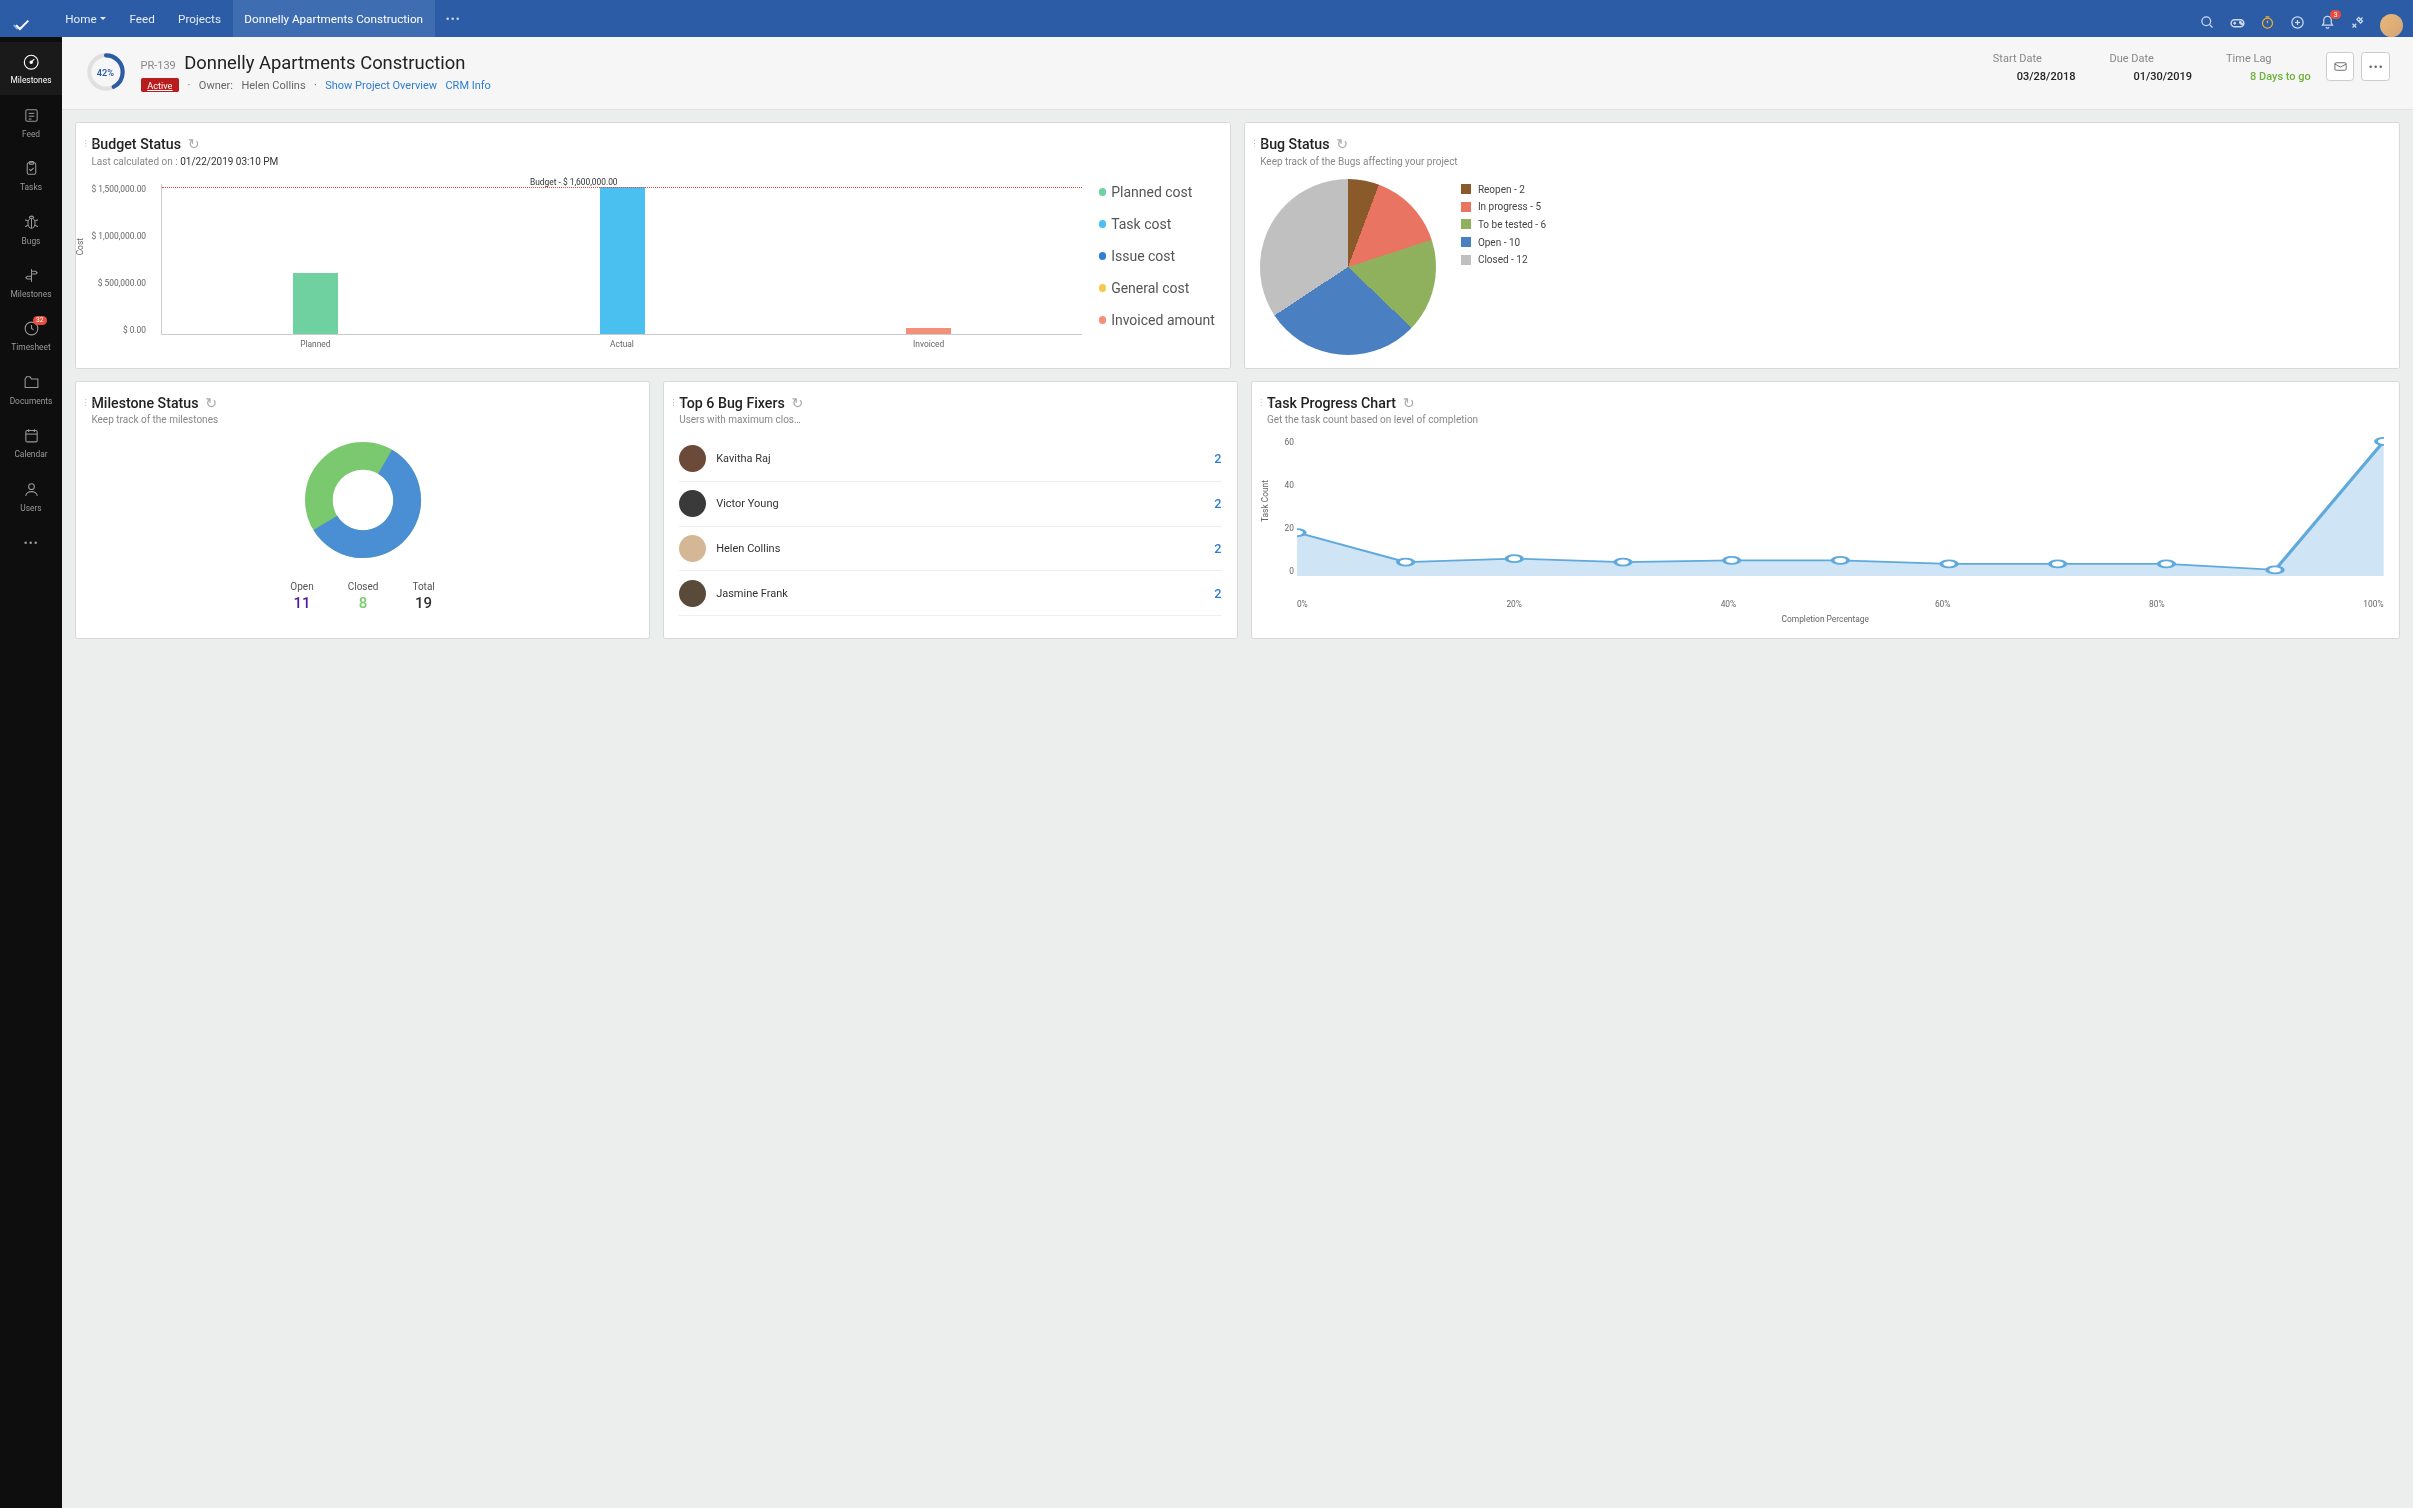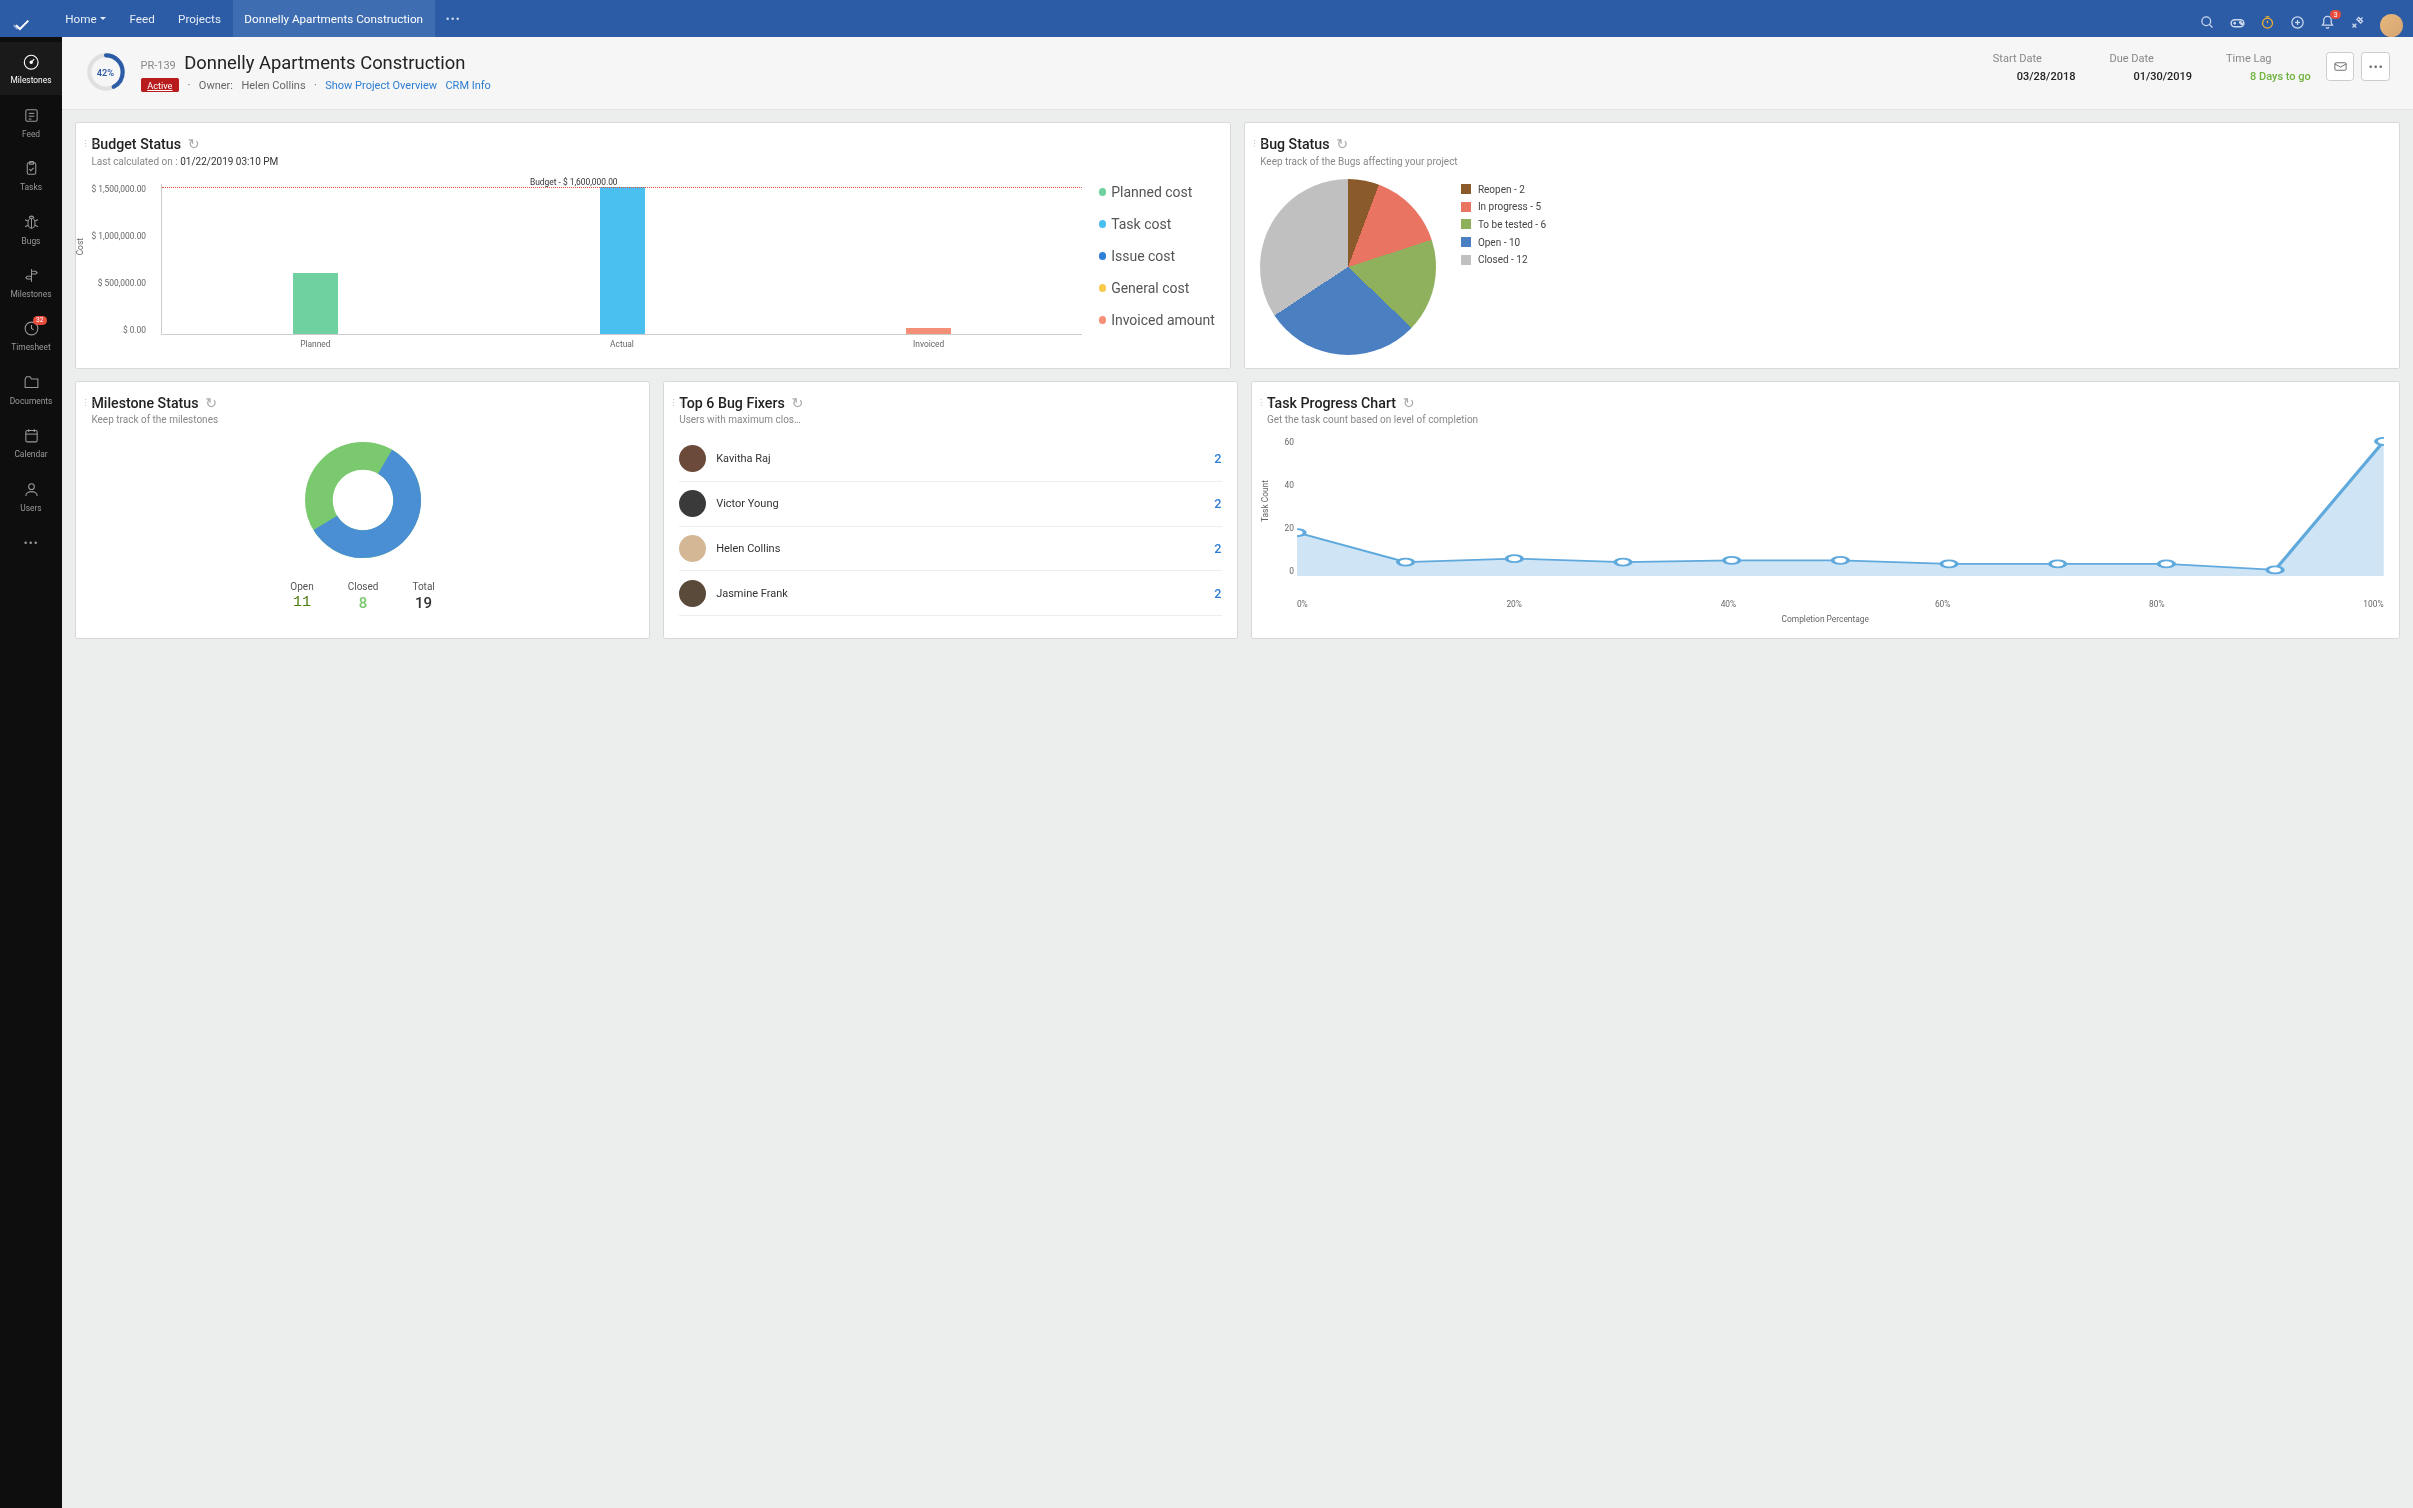--- a/index.html
+++ b/index.html
@@ -75,21 +75,21 @@
 .pie { width: 176px; height: 176px; border-radius: 50%; }
 .pie-legend { font-size: 10px; color: #444; display: flex; flex-direction: column; gap: 6.7px; margin-top: 5px; }
 .pie-legend .li { display: flex; align-items: center; gap: 6.7px; }
 .pie-legend .sq { width: 10px; height: 10px; }
 
 
 .donut-wrap { display: flex; flex-direction: column; align-items: center; }
 .donut { width: 126px; height: 126px; }
 .donut-stats { display: flex; gap: 34px; margin-top: 18.4px; font-size: 10px; color: #555; text-align: center; }
 .donut-stats .num { font-size: 15px; font-weight: 500; margin-top: 1.7px; }
-.donut-stats .num.blue { color: #4d7c0f; font-family: Liberation Mono, monospace; }
+.donut-stats .num.blue { color: #4c1d95; }
 .donut-stats .num.green { color: #7bc96f; }
 .donut-stats .num.dark { color: #333; }
 
 
 .fixers { display: flex; flex-direction: column; }
 .fixer-row { display: flex; align-items: center; gap: 10px; padding: 8.4px 0; border-bottom: 0.8px solid #eee; }
 .fixer-row .fav { width: 27px; height: 27px; border-radius: 50%; background: #ccc; }
 .fixer-row .fname { flex: 1; font-size: 11px; color: #333; }
 .fixer-row .fcount { color: #2d7dd2; font-size: 12.6px; font-weight: 500; }
 

